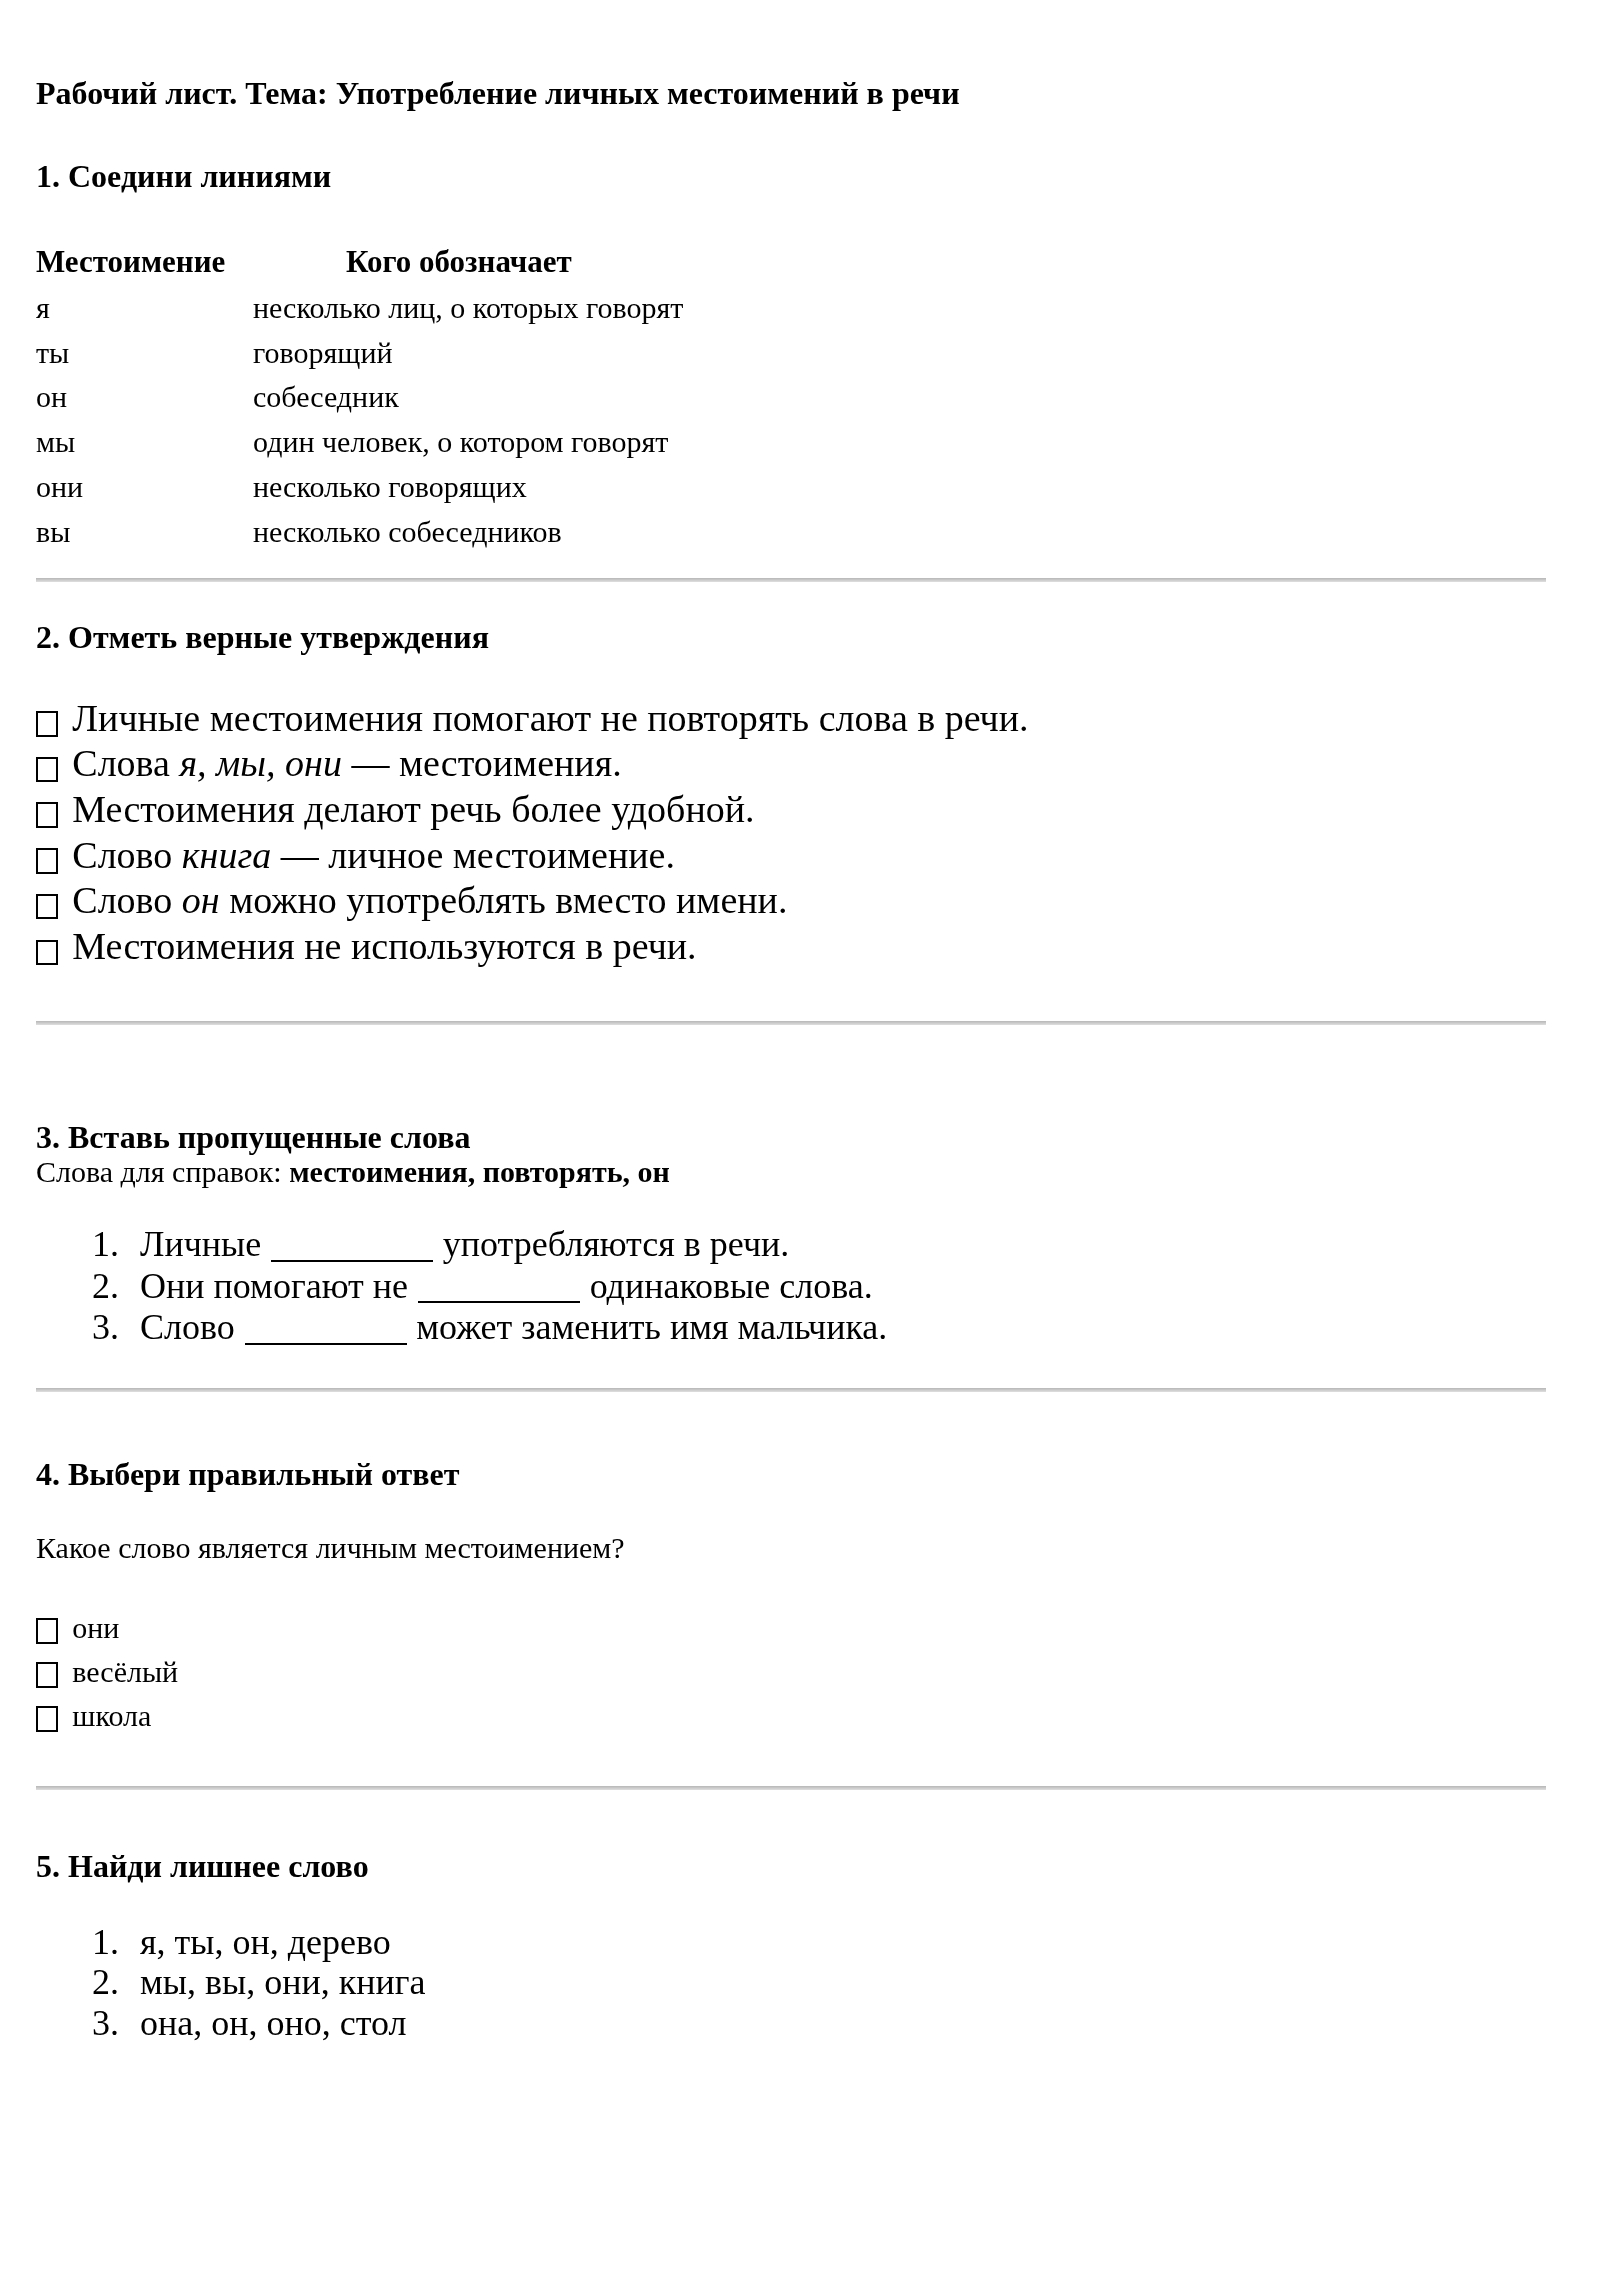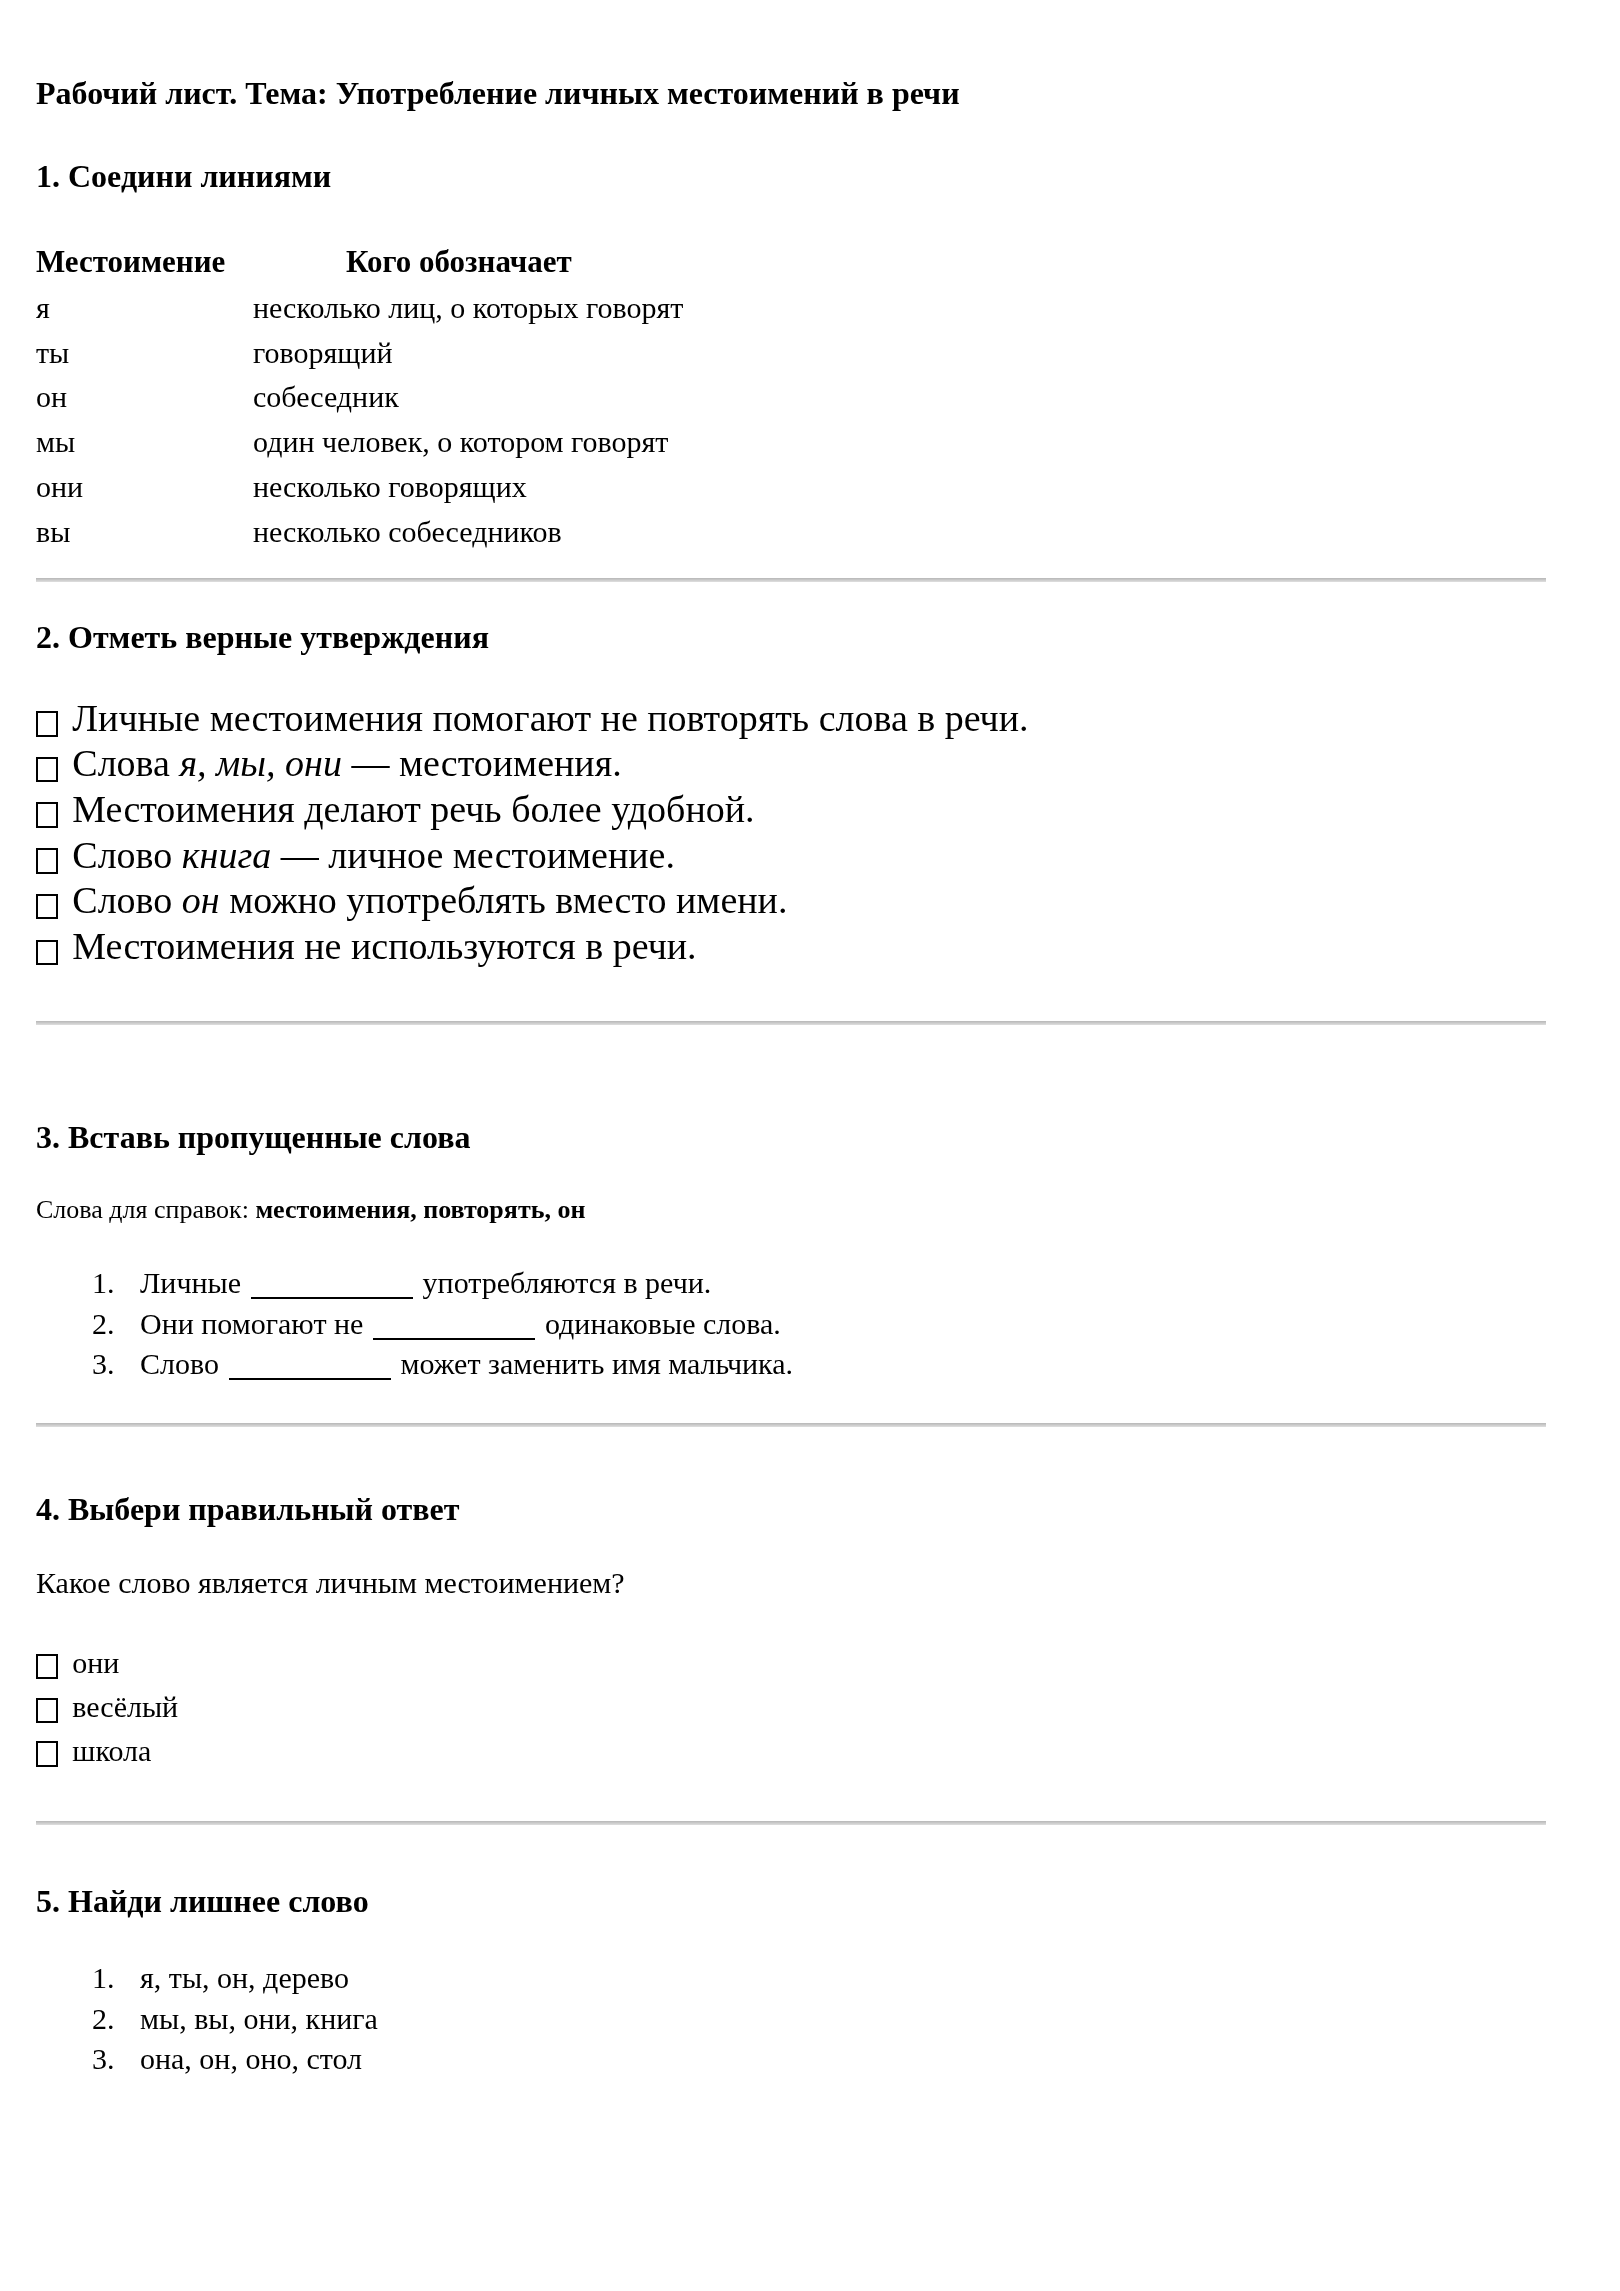--- a/index.html
+++ b/index.html
@@ -43,24 +43,24 @@
 
   .cb {
     display: inline-block;
     width: 21.6px; height: 25.5px;
     border: 2.9px solid #000;
     margin-right: 14.7px;
     vertical-align: -5.9px;
     background: #fff;
   }
 
-  .hint { margin-top: 38px; font-size: 26px; line-height: 33px; }
+  .hint { font-size: 30px; line-height: 33px; }
   .hint .bold { font-weight: bold; }
 
-  .numlist { margin-top: 40px; margin-left: 56px; font-size: 30px; line-height: 33px; }
+  .numlist { margin-top: 40px; margin-left: 56px; font-size: 36px; line-height: 33px; }
   #odd-list { margin-top: 42px; }
   .numrow + .numrow { margin-top: 7.8px; }
   .num { display: inline-block; width: 48px; }
 
   .blank {
     display: inline-block;
     width: 162px; height: 29px;
     border-bottom: 2.9px solid #000;
     vertical-align: -5.9px;
     margin: 0 9.8px;

